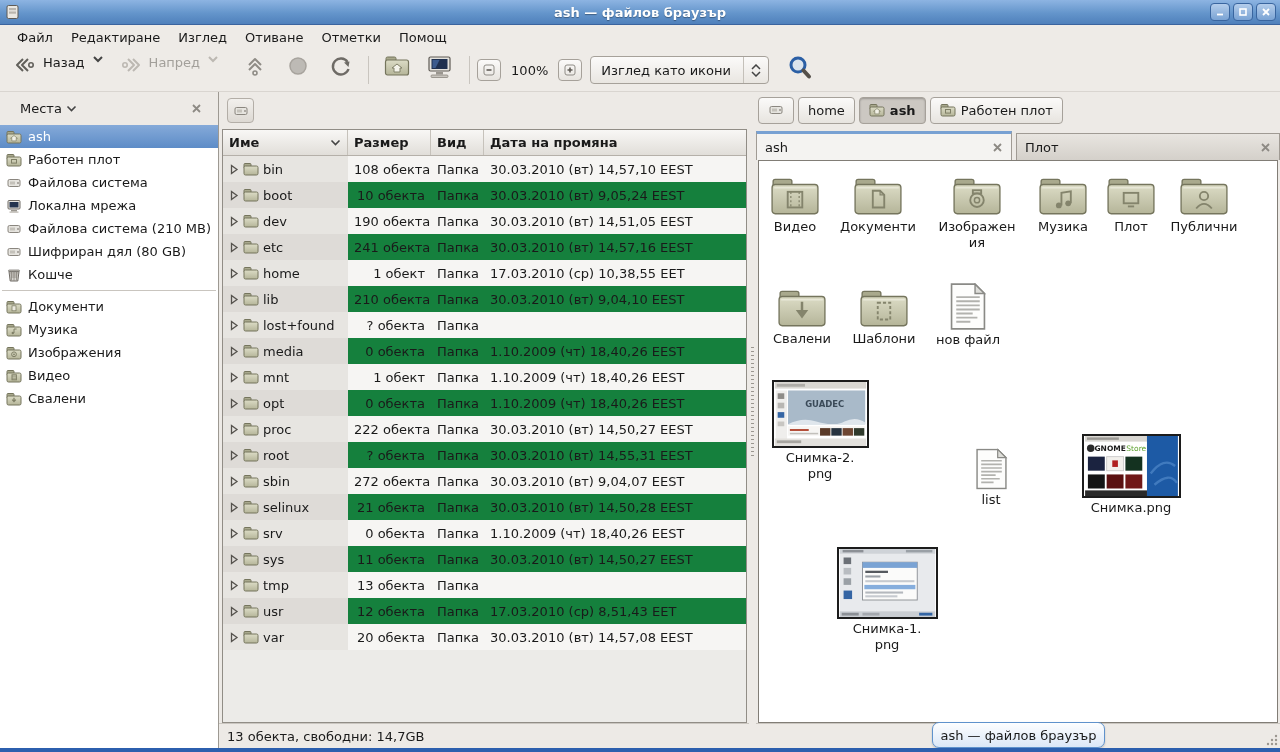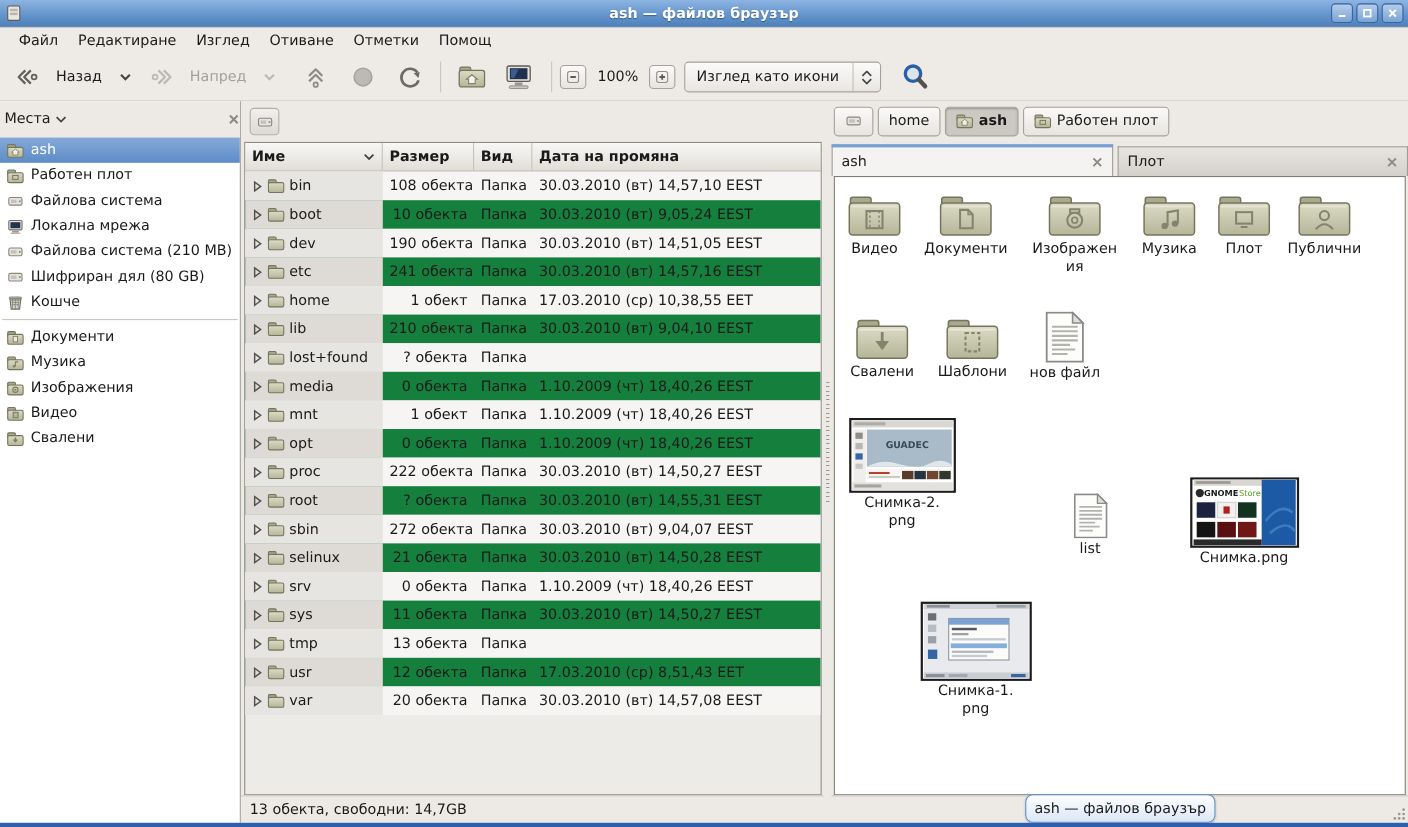--- a/index.html
+++ b/index.html
@@ -18,40 +18,40 @@
   .winbtn { width:20px; height:18px; border:1px solid #39659f; border-radius:4px;
     background:linear-gradient(#b4cdeb,#7aa3d4); display:flex; align-items:center; justify-content:center; cursor:default; }
 
   
   .menubar { position:absolute; left:0; top:25px; width:1280px; height:24px; background:#eeebe7; display:flex; align-items:center; padding-left:8px; }
   .menu-item { padding:3px 9px; cursor:default; }
 
   
   .toolbar { position:absolute; left:0; top:49px; width:1280px; height:43px; background:#eeebe7;
     border-bottom:1px solid #d9d5d0; display:flex; align-items:center; padding-left:6px; }
-  .tbtn { display:flex; align-items:center; gap:15px; height:32px; padding:0 7px; border-radius:4px; border:1px solid transparent; }
+  .tbtn { display:flex; align-items:flex-start; gap:7px; height:32px; padding:0 7px; border-radius:4px; border:1px solid transparent; }
   .tbtn .lbl { font-size:13px; }
   .tbtn.disabled .lbl { color:#a3a09b; }
   .tsep { width:1px; height:28px; background:#c9c5bf; margin:0 7px; }
   .smallbtn { width:24px; height:22px; border:1px solid #a6a19a; border-radius:4px;
     background:linear-gradient(#fbfaf9,#e7e4df); display:flex; align-items:center; justify-content:center; }
   .zoomlbl { padding:0 10px; }
   .viewcombo { display:flex; align-items:center; height:28px; border:1px solid #a6a19a; border-radius:4px;
     background:linear-gradient(#fbfaf9,#e9e6e1); margin-left:8px; }
   .viewcombo .vtext { padding:0 12px 0 10px; min-width:140px; }
   .viewcombo .vsep { width:1px; height:26px; background:#c4c0b9; }
   .viewcombo .varrows { padding:0 7px; display:flex; flex-direction:column; gap:1px; }
 
   
   .content { position:absolute; left:0; top:92px; width:1280px; height:656px; }
   .bottom-strip { position:absolute; left:0; top:748px; width:1280px; height:4px; background:#2c5fae; }
 
   
   .sidebar { position:absolute; left:0; top:0; width:219px; height:656px; background:#fff; border-right:1px solid #9d9992; }
-  .sidebar-header { height:33px; background:#edeae6; display:flex; align-items:center; padding:0 0; }
+  .sidebar-header { height:33px; background:#edeae6; display:flex; align-items:center; padding:0 16px; }
   .sidebar-header .shdr-label { display:flex; align-items:center; gap:4px; padding:2px 4px; }
   .sidebar-header .spacer { flex:1; }
   .side-list { }
   .side-item { height:23px; display:flex; align-items:center; gap:6px; padding-left:6px; }
   .side-item.selected { background:linear-gradient(#85aad9,#5d8cc7); color:#fff; }
   .side-sep { height:1px; background:#c9c5bf; margin:4px 2px; }
 
   
   .midpane { position:absolute; left:219px; top:0; width:530px; height:656px; background:#edeae6; }
   .mid-topbtn { position:absolute; left:8px; top:6px; width:27px; height:25px; border:1px solid #b3aea7; border-radius:4px;

